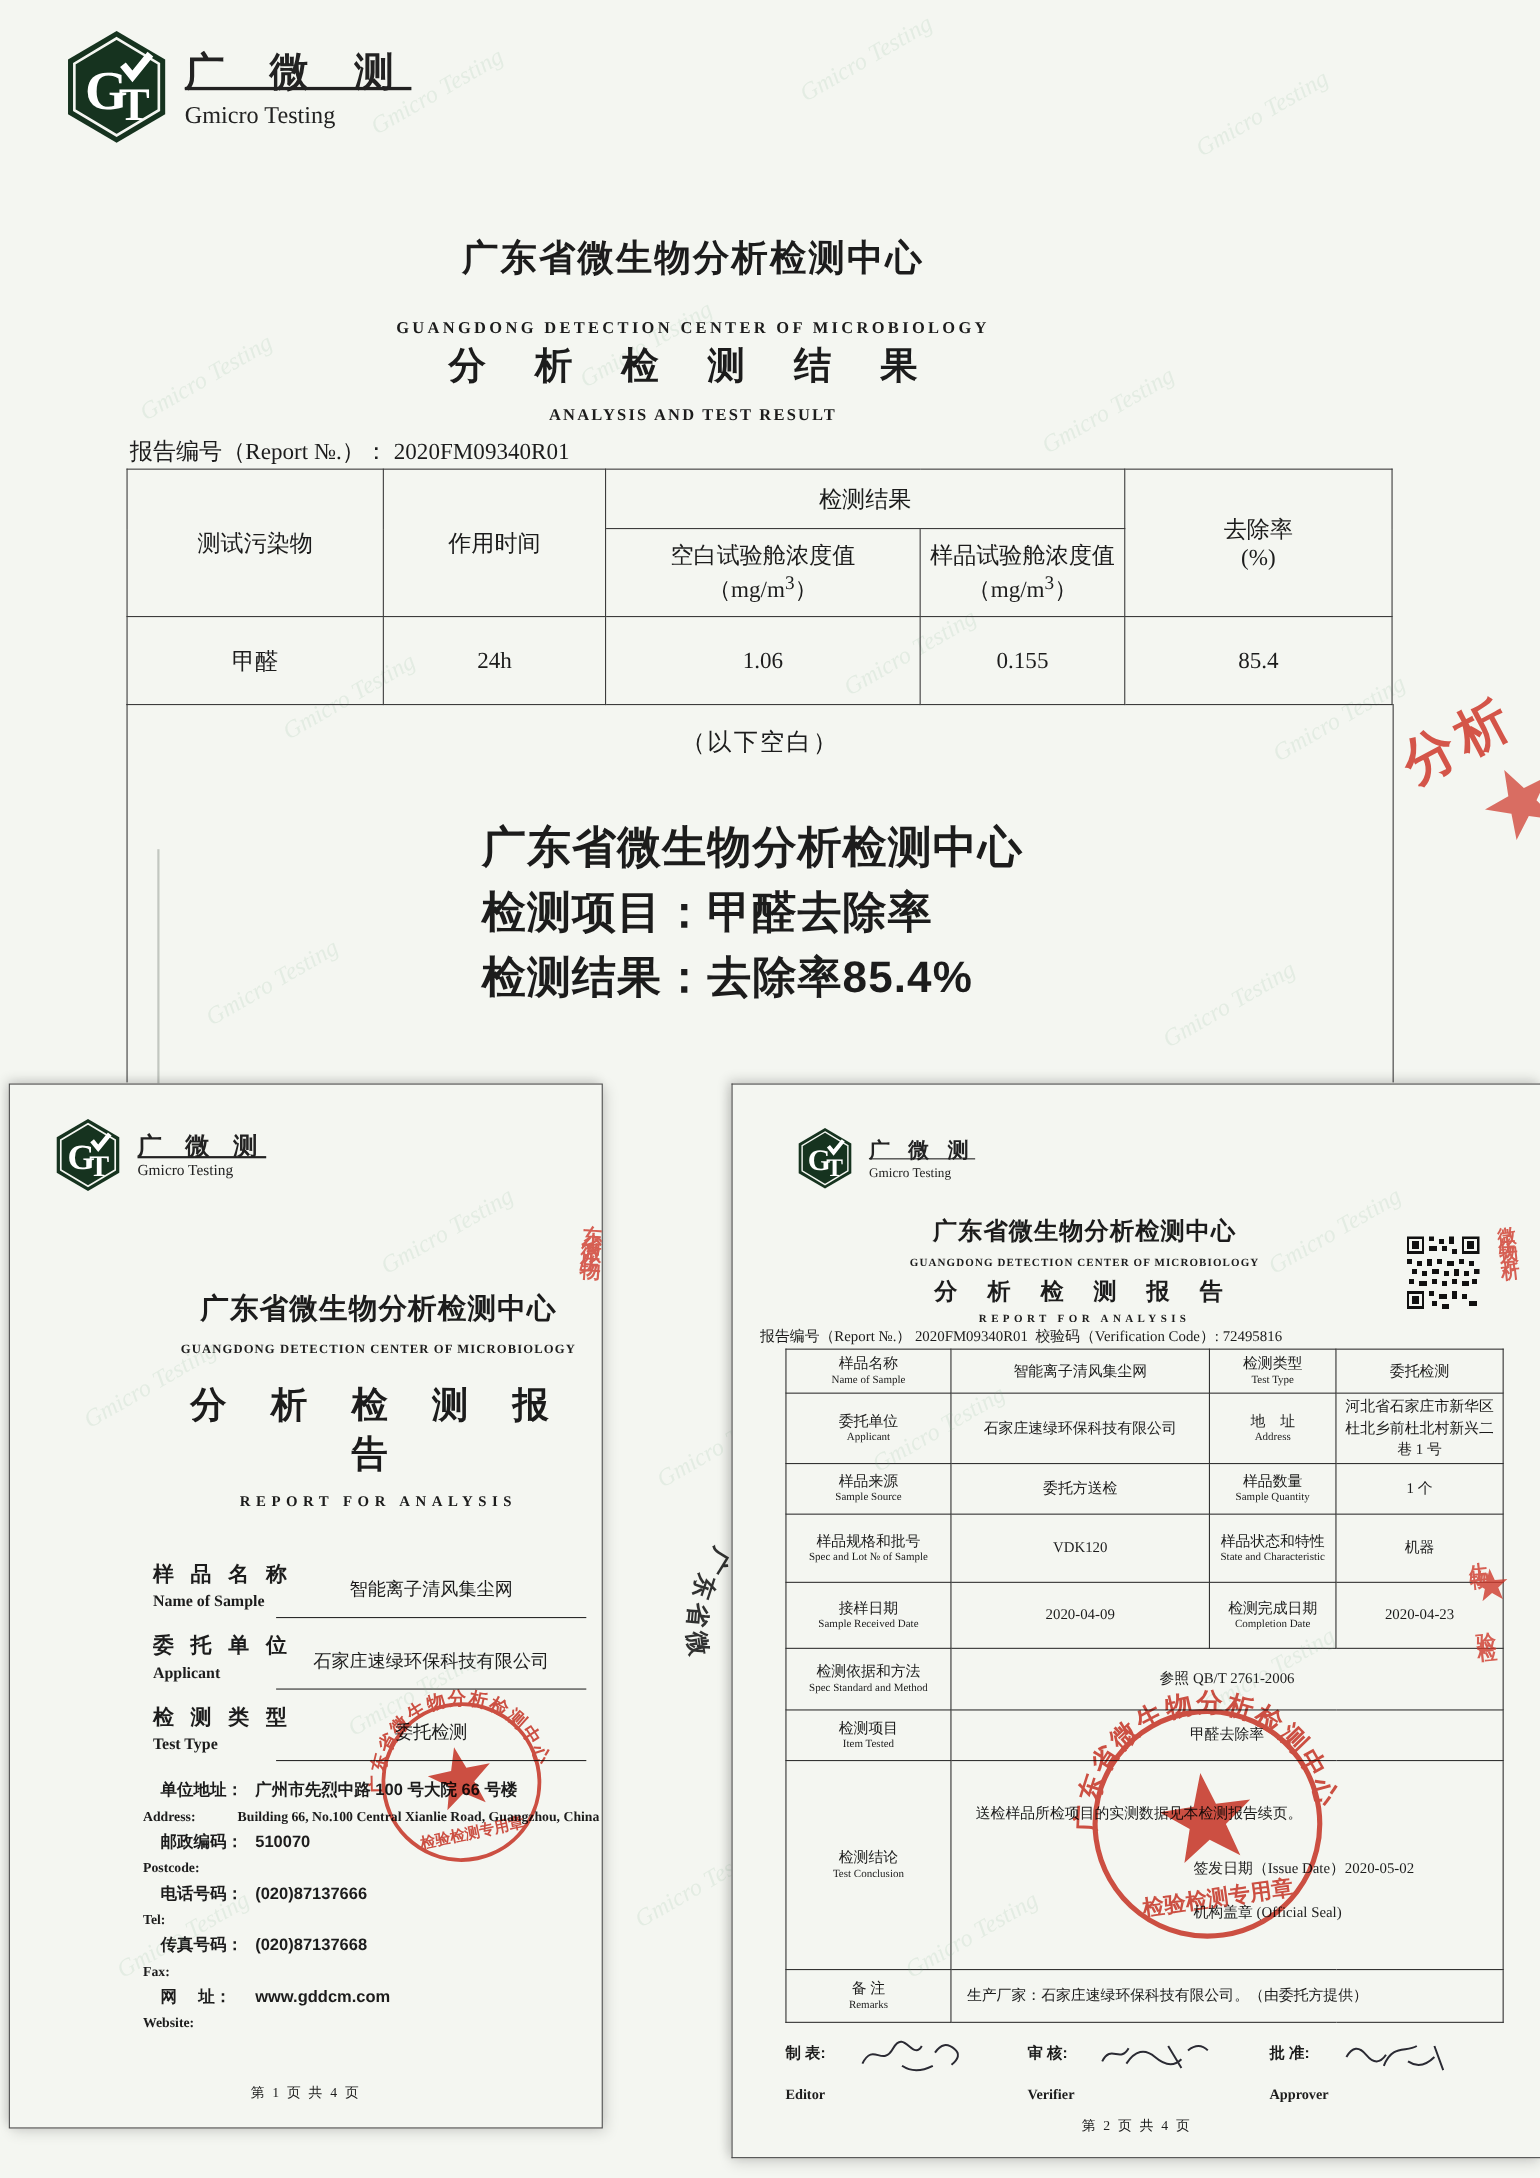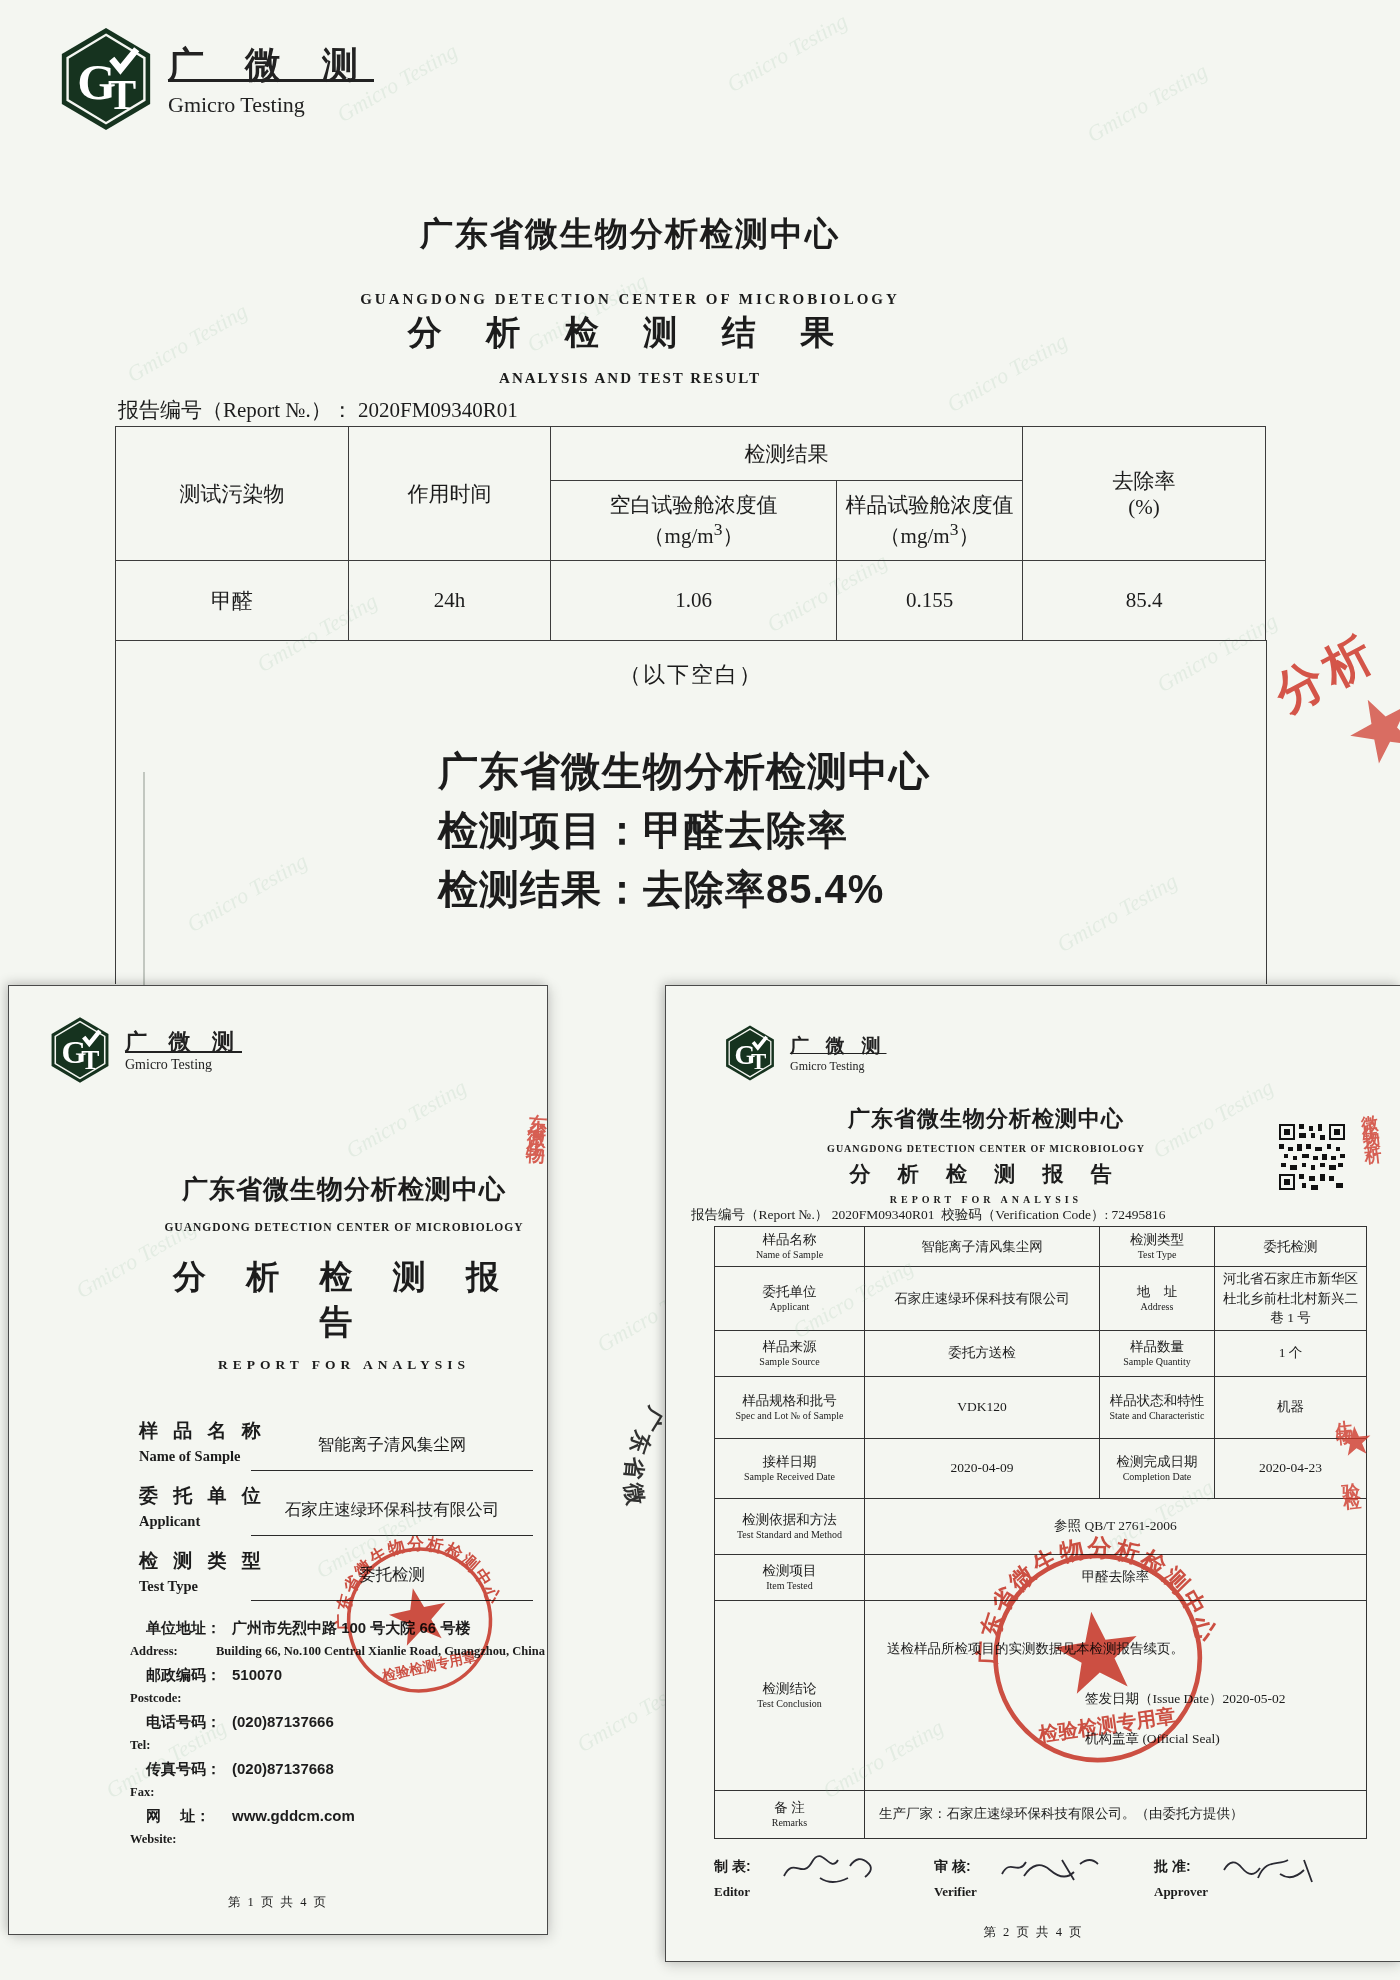--- a/index.html
+++ b/index.html
@@ -79,21 +79,21 @@
   .lbl .zh{font-size:13.5px;}
   .lbl .en{font-size:10px;line-height:1.25;}
   .val{font-size:13.5px;line-height:1.45;}
   .concl-cell{position:relative;text-align:left !important;vertical-align:top !important;}
   .concl-text{position:absolute;left:22px;top:38px;font-size:13.5px;}
   .issue-line{position:absolute;left:220px;top:88px;font-size:13.5px;}
   .sealline{position:absolute;left:220px;top:128px;font-size:13.5px;}
   .signoff{position:absolute;left:0;top:872px;width:735px;}
   .sig-group{position:absolute;top:0;width:215px;}
   .sig-cn{font-size:14px;font-weight:700;}
-  .sig-en{font-size:13px;font-weight:700;margin-top:8px;}
+  .sig-en{font-size:13px;font-weight:700;margin-top:20px;}
   .sig-svg{position:absolute;left:62px;top:-8px;}
   .hexsvg{display:block;}
 </style>
 </head>
 <body>
 
 <div class="canvas">
 
   <div class="page page1">
     <span class="wm" style="left:330px;top:70px">Gmicro Testing</span>
@@ -423,21 +423,21 @@
         <td class="val">2020-04-09</td>
         <td class="lbl">
               <div class="zh">检测完成日期</div>
               <div class="en">Completion Date</div>
             </td>
         <td class="val">2020-04-23</td>
       </tr>
       <tr style="height:56px">
         <td class="lbl">
               <div class="zh">检测依据和方法</div>
-              <div class="en">Test Standard and Method</div>
+              <div class="en">Spec Standard and Method</div>
             </td>
         <td class="val" colspan="3">参照 QB/T 2761-2006</td>
       </tr>
       <tr style="height:46px">
         <td class="lbl">
               <div class="zh">检测项目</div>
               <div class="en">Item Tested</div>
             </td>
         <td class="val" colspan="3">甲醛去除率</td>
       </tr>

